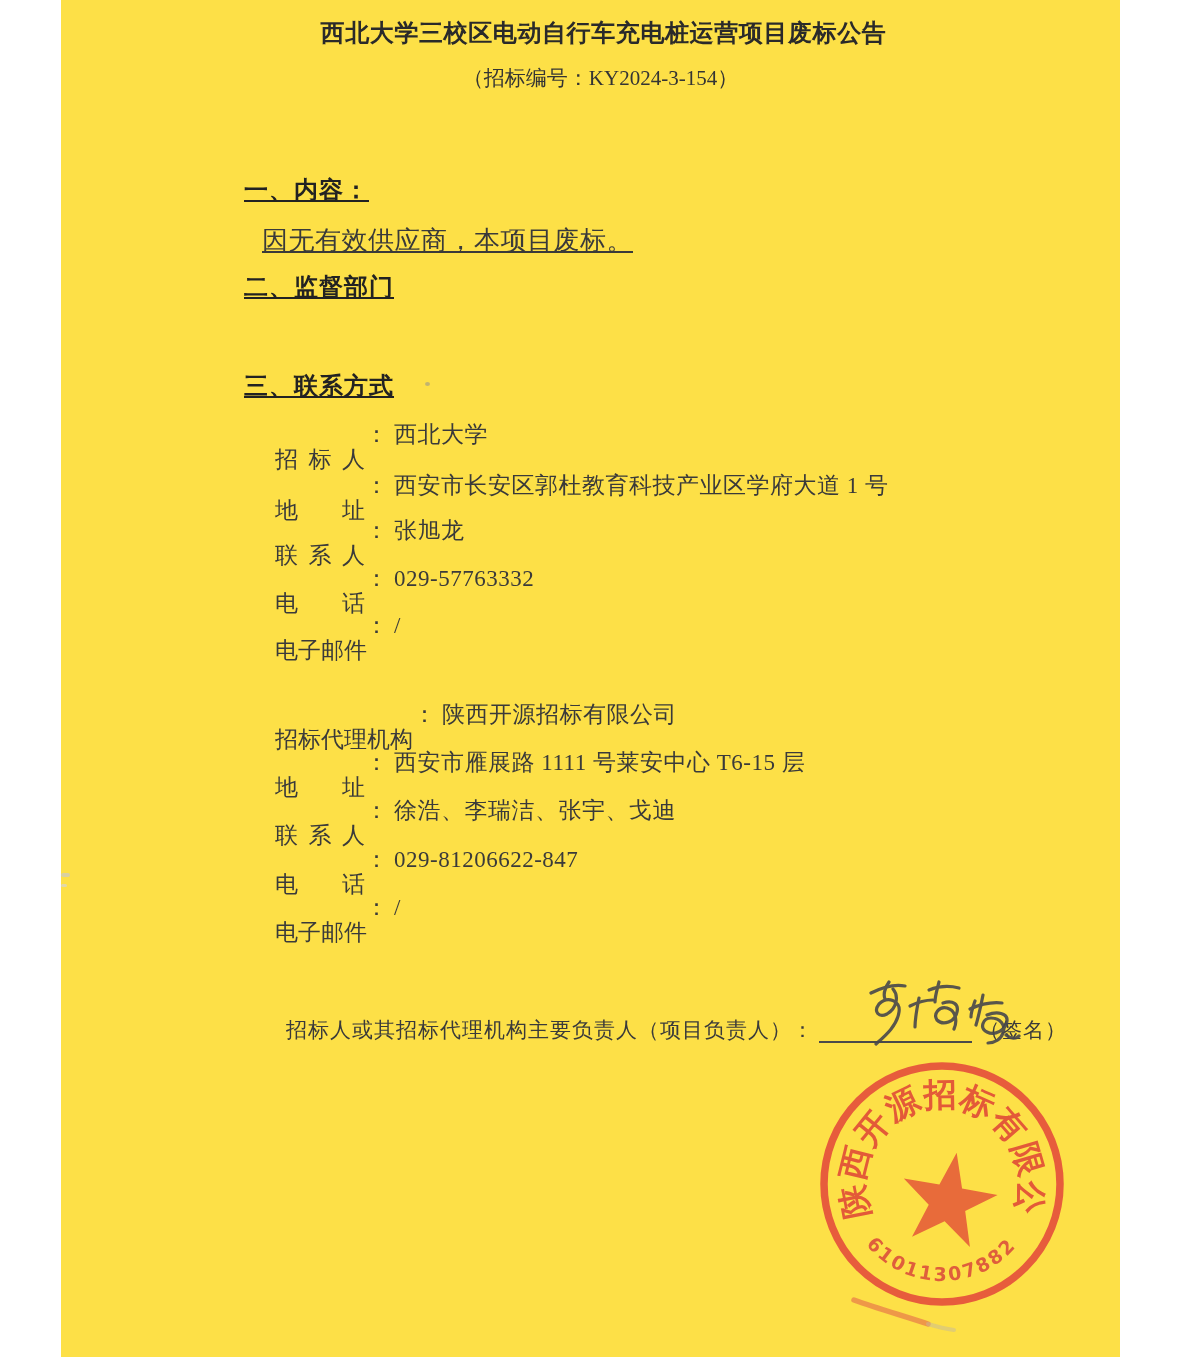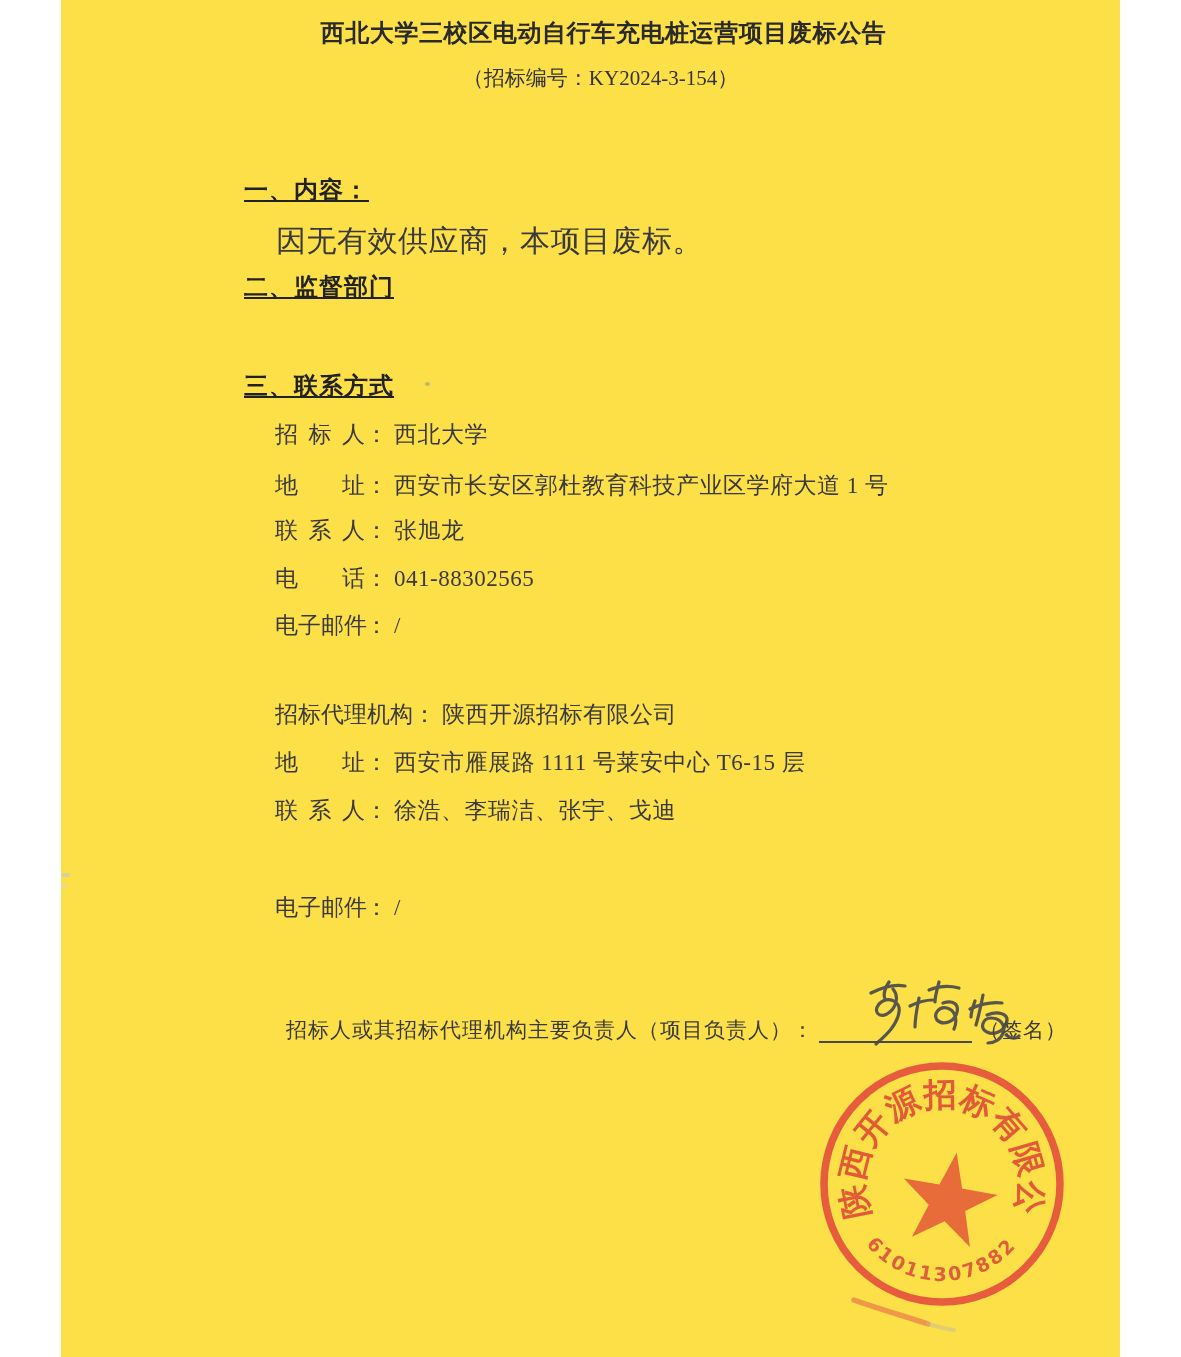--- a/index.html
+++ b/index.html
@@ -39,41 +39,43 @@
     left: 183px;
     font-size: 24px;
     font-weight: bold;
     color: #222222;
     letter-spacing: 1px;
     line-height: 34px;
     text-decoration: underline;
   }
   .body-line {
     position: absolute;
-    left: 215px;
-    font-size: 30px;
+    left: 201px;
+    font-size: 26px;
     color: #3a3a3a;
     letter-spacing: 0.5px;
     line-height: 32px;
+    text-decoration: underline;
   }
   .crow {
     position: absolute;
     left: 214px;
     font-size: 23px;
     color: #3a3a3a;
     line-height: 30px;
     white-space: nowrap;
   }
   .lbl {
     display: inline-block;
     width: 90px;
     text-align: justify;
     text-align-last: justify;
     text-justify: inter-character;
     vertical-align: top;
+    margin-top: 25px;
   }
   .lbl.wide { width: auto; text-align-last: auto; }
   .colon { display: inline-block; vertical-align: top; }
   .val { display: inline-block; vertical-align: top; margin-left: 6px; letter-spacing: 0.5px; }
   .sigrow, .sealrow {
     position: absolute;
     font-size: 21px;
     color: #3a3a3a;
     letter-spacing: 1px;
     line-height: 32px;
@@ -122,34 +124,37 @@
   <div class="crow" style="top:420px">
     <span class="lbl">招标人</span><span class="colon">：</span><span class="val">西北大学</span>
   </div>
   <div class="crow" style="top:471px">
     <span class="lbl">地址</span><span class="colon">：</span><span class="val">西安市长安区郭杜教育科技产业区学府大道 1 号</span>
   </div>
   <div class="crow" style="top:516px">
     <span class="lbl">联系人</span><span class="colon">：</span><span class="val">张旭龙</span>
   </div>
   <div class="crow" style="top:564px">
-    <span class="lbl">电话</span><span class="colon">：</span><span class="val">041-88302565</span>
+    <span class="lbl">电话</span><span class="colon">：</span><span class="val">029-57763332</span>
   </div>
   <div class="crow" style="top:611px">
     <span class="lbl">电子邮件</span><span class="colon">：</span><span class="val">/</span>
   </div>
 
   <div class="crow" style="top:700px">
     <span class="lbl wide">招标代理机构</span><span class="colon">：</span><span class="val">陕西开源招标有限公司</span>
   </div>
   <div class="crow" style="top:748px">
     <span class="lbl">地址</span><span class="colon">：</span><span class="val">西安市雁展路 1111 号莱安中心 T6-15 层</span>
   </div>
   <div class="crow" style="top:796px">
     <span class="lbl">联系人</span><span class="colon">：</span><span class="val">徐浩、李瑞洁、张宇、戈迪</span>
+  </div>
+  <div class="crow" style="top:845px">
+    <span class="lbl">电话</span><span class="colon">：</span><span class="val">029-81206622-847</span>
   </div>
   <div class="crow" style="top:893px">
     <span class="lbl">电子邮件</span><span class="colon">：</span><span class="val">/</span>
   </div>
 
   <div class="sigrow">
     <span>招标人或其招标代理机构主要负责人（项目负责人）：</span><span class="uline u-sign"></span><span>（签名）</span>
   </div>
 
 

